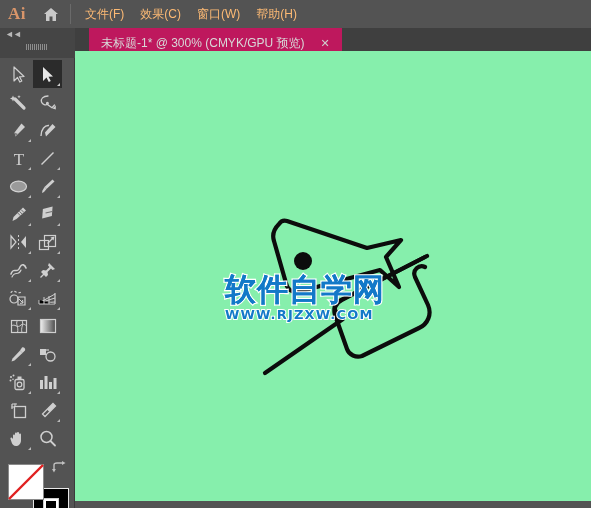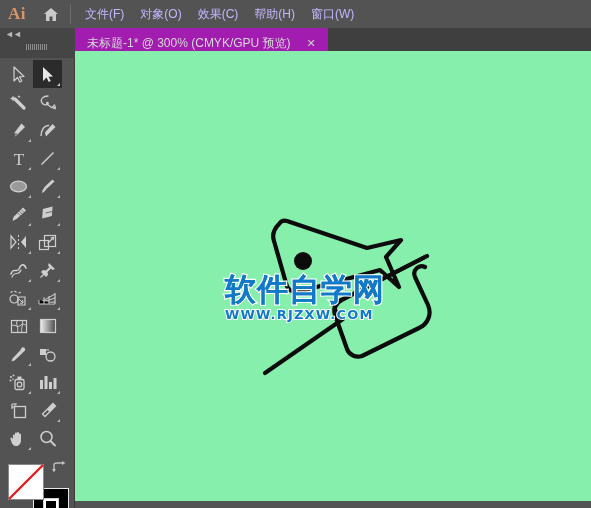--- a/index.html
+++ b/index.html
@@ -26,21 +26,21 @@
   }
   .home-btn {
     width: 34px; height: 28px;
     display: flex; align-items: center; justify-content: center;
   }
   .home-btn svg { display: block; }
   .mb-divider {
     width: 1px; height: 20px; background: #6a6a6a; margin: 0 6px 0 2px;
   }
   .menu-item {
-    color: #c4b5fd; font-size: 12px;
+    color: #fdba74; font-size: 12px;
     padding: 4px 8px; white-space: nowrap;
     line-height: 16px;
   }
 
   
   .tabbar {
     position: absolute; left: 0; top: 28px; width: 591px; height: 30px;
     background: #3f3f3f;
   }
   .panel-collapse {
@@ -51,22 +51,22 @@
     position: absolute; left: 5px; top: 2px;
     color: #b8b8b8; font-size: 9px; line-height: 9px;
     letter-spacing: -1px;
   }
   .grip {
     position: absolute; left: 26px; top: 16px; width: 22px; height: 6px;
     background-image: repeating-linear-gradient(to right,
        #8d8d8d 0px, #8d8d8d 1px, transparent 1px, transparent 2px);
   }
   .doc-tab {
-    position: absolute; left: 75px; top: 0; height: 30px;
-    background: #a21caf;
+    position: absolute; left: 89px; top: 0; height: 30px;
+    background: #be185d;
     display: flex; align-items: center;
     padding: 0 0 0 12px;
     border-right: 1px solid #3f3f3f;
   }
   .doc-tab-title {
     color: #d8d8d8; font-size: 12px; white-space: nowrap;
   }
   .doc-tab-close {
     margin: 0 12px 0 16px;
     color: #cfcfcf; font-size: 11px; line-height: 11px;
@@ -181,24 +181,23 @@
       <span>
         <svg width="16" height="15" viewBox="0 0 16 15">
           <path d="M8 1 L15 7 L13 7 L13 14 L9.5 14 L9.5 9.5 L6.5 9.5 L6.5 14 L3 14 L3 7 L1 7 Z" fill="#c9c9c9"></path>
         </svg>
       </span>
     </div>
 
     <div class="mb-divider"></div>
 
     <div class="menu-item">文件(F)</div>
-    <div class="menu-item">对象(O)</div>
     <div class="menu-item">效果(C)</div>
+    <div class="menu-item">窗口(W)</div>
     <div class="menu-item">帮助(H)</div>
-    <div class="menu-item">窗口(W)</div>
   </div>
 
   <div class="tabbar">
     <div class="panel-collapse">
       <div class="collapse-arrows">◄◄</div>
       <div class="grip"></div>
     </div>
 
     <div class="doc-tab">
       <span class="doc-tab-title">未标题-1* @ 300% (CMYK/GPU 预览)</span>

